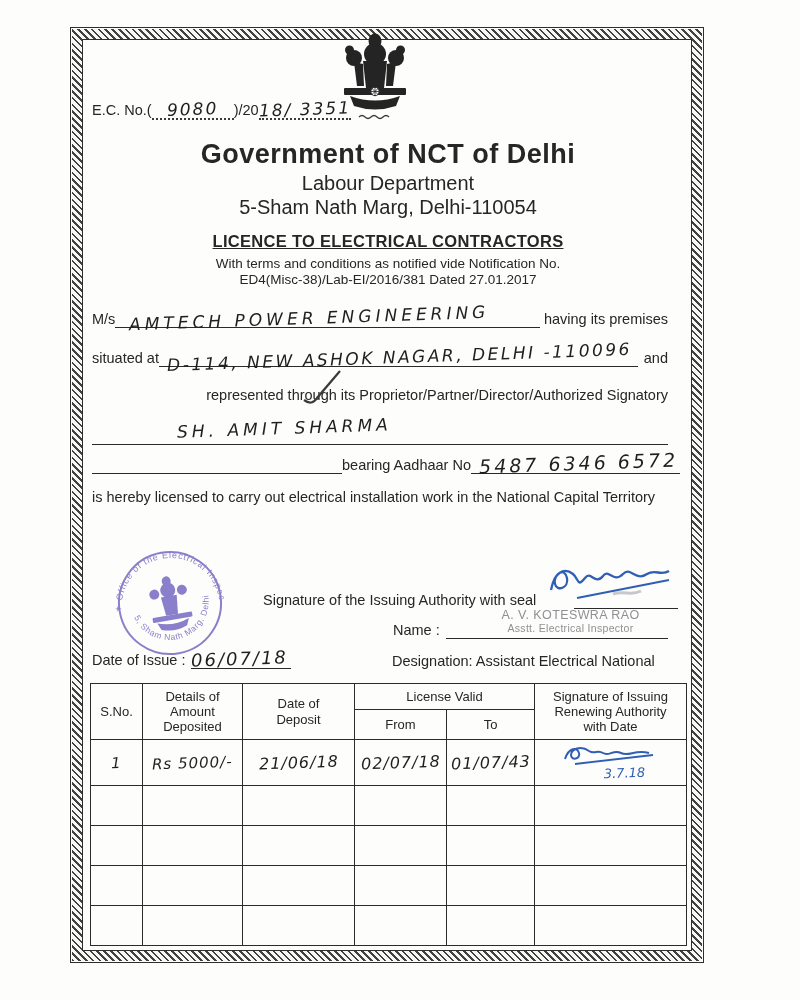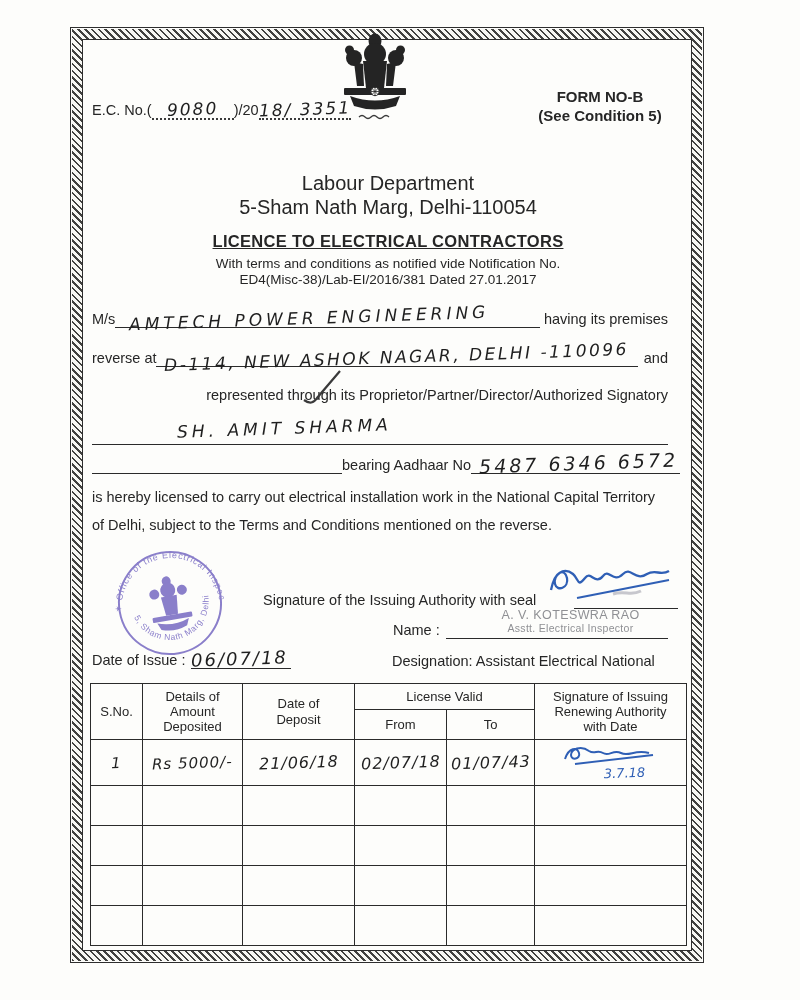--- a/index.html
+++ b/index.html
@@ -82,39 +82,36 @@
     <circle cx="38" cy="63.5" r="4.2" fill="#fdfdfb" stroke="#242424" stroke-width="1"></circle>
     <g stroke="#242424" stroke-width="0.8">
       <line x1="34" y1="63.5" x2="42" y2="63.5"></line>
         <line x1="38" y1="59.5" x2="38" y2="67.5"></line>
       <line x1="35.2" y1="60.7" x2="40.8" y2="66.3"></line>
         <line x1="40.8" y1="60.7" x2="35.2" y2="66.3"></line>
     </g>
     <path d="M22,89 q3,-3 6,0 t6,0 t6,0 t6,0 t6,0" stroke="#3a3a3a" stroke-width="1.3" fill="none"></path>
   </svg>
 
-  <div class="abs form-no" style="left:522px; top:88px; width:156px;">
-    <div>FORM NO-B</div>
-    <div>(See Condition 5)</div>
-  </div>
-
+
+  <div class="abs ctr govt-title" style="top:139px;">Government of NCT of Delhi</div>
   <div class="abs ctr sub-title" style="top:172px;">Labour Department</div>
   <div class="abs ctr sub-title" style="top:196px;">5-Sham Nath Marg, Delhi-110054</div>
   <div class="abs ctr lic-title" style="top:232px;text-decoration:underline;">LICENCE TO ELECTRICAL CONTRACTORS</div>
   <div class="abs ctr notif" style="top:256px;">With terms and conditions as notified vide Notification No.</div>
   <div class="abs ctr notif" style="top:272px;">ED4(Misc-38)/Lab-EI/2016/381 Dated 27.01.2017</div>
 
   <div class="abs printed fill-row" style="left:92px; top:308px; width:576px;">
     <span class="lbl">M/s</span>
     <span class="uline grow" style="text-align:left; padding-left:14px;"><span class="hw hw-lg tilt" style="letter-spacing:4px; margin-bottom:-2px;">AMTECH POWER ENGINEERING</span></span>
     <span class="lbl" style="padding-left:4px;">having its premises</span>
   </div>
 
   <div class="abs printed fill-row" style="left:92px; top:347px; width:576px;">
-    <span class="lbl">reverse  at</span>
+    <span class="lbl">situated  at</span>
     <span class="uline grow" style="text-align:left; padding-left:8px;"><span class="hw hw-lg tilt" style="letter-spacing:2.5px; margin-bottom:-2px;">D-114, NEW ASHOK NAGAR, DELHI -110096</span></span>
     <span class="lbl" style="padding-left:6px;">and</span>
   </div>
 
   <div class="abs printed fill-row" style="left:92px; top:387px; width:576px;flex-direction:column;">
     <span class="lbl">represented through its Proprietor/Partner/Director/Authorized Signatory</span>
     <span class="uline grow"></span>
   </div>
 
   <svg class="abs" style="left:296px; top:368px;" width="48" height="42" viewBox="0 0 48 42">
@@ -125,21 +122,20 @@
     <span class="hw hw-lg tilt" style="margin-left:85px; letter-spacing:4px;">SH. AMIT SHARMA</span>
   </div>
 
   <div class="abs printed fill-row" style="left:92px; top:452px; width:588px;">
     <span class="uline" style="width:250px;"></span>
     <span class="lbl">bearing Aadhaar No</span>
     <span class="uline grow" style="text-align:left; padding-left:8px;"><span class="hw tilt" style="font-size:19px; letter-spacing:3px; margin-bottom:-2px;">5487 6346 6572</span></span>
   </div>
 
   <div class="abs printed" style="left:92px; top:489px;">is hereby licensed to carry out electrical installation work in the National Capital Territory</div>
-  <div class="abs printed" style="left:92px; top:517px;">of Delhi, subject to the Terms and Conditions mentioned on the reverse.</div>
 
   <svg class="abs" style="left:108px; top:541px; transform:rotate(-10deg); opacity:0.88;" width="124" height="124" viewBox="0 0 124 124">
     <defs>
       <path id="arcTop" d="M13,66 a49,49 0 0 1 98,0" fill="none"></path>
       <path id="arcBot" d="M23,60 a39,39 0 0 0 78,0" fill="none"></path>
     </defs>
     <circle cx="62" cy="62" r="51" fill="none" stroke="#7b6ec4" stroke-width="2"></circle>
     <text font-size="9" fill="#7b6ec4" letter-spacing="0.8" font-family="Liberation Sans, sans-serif">
       <textPath href="#arcTop" startOffset="2%">✶ Office of the Electrical Inspector ✶</textPath>
     </text>

